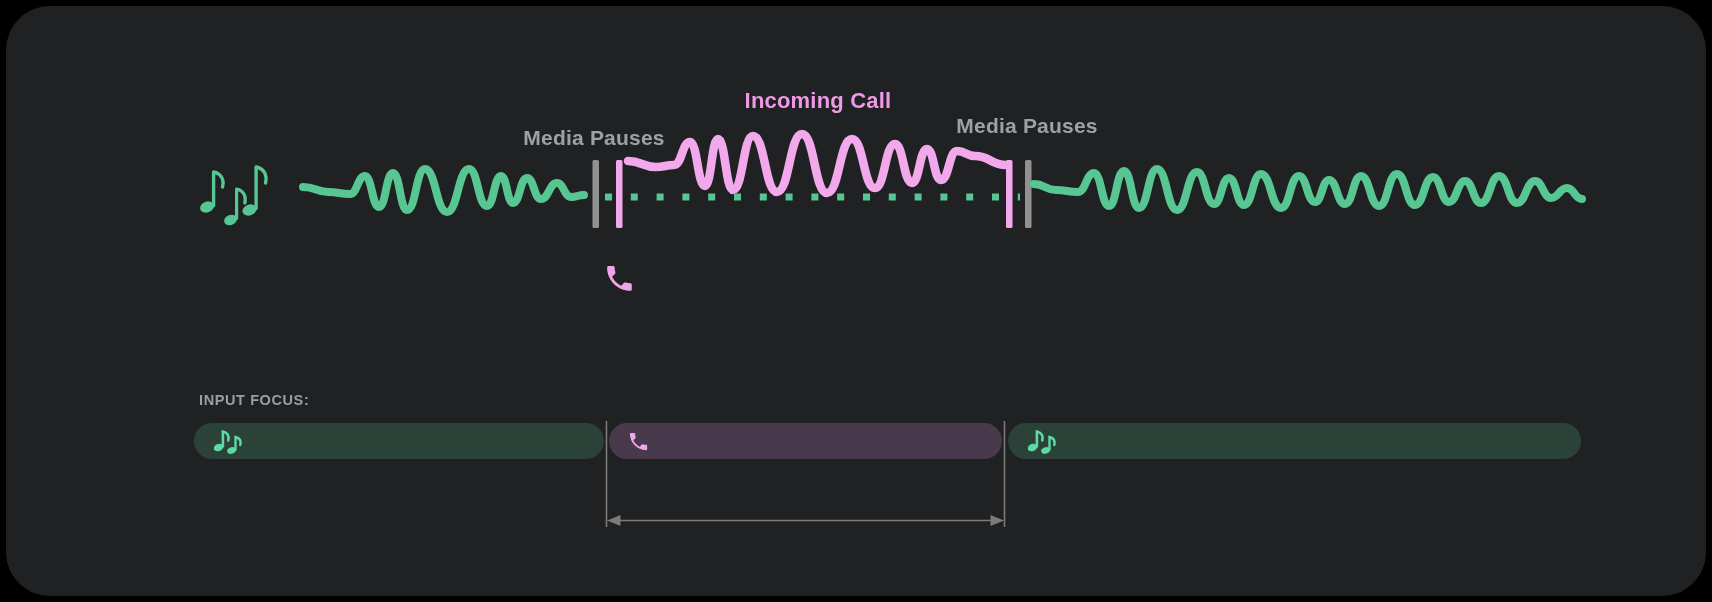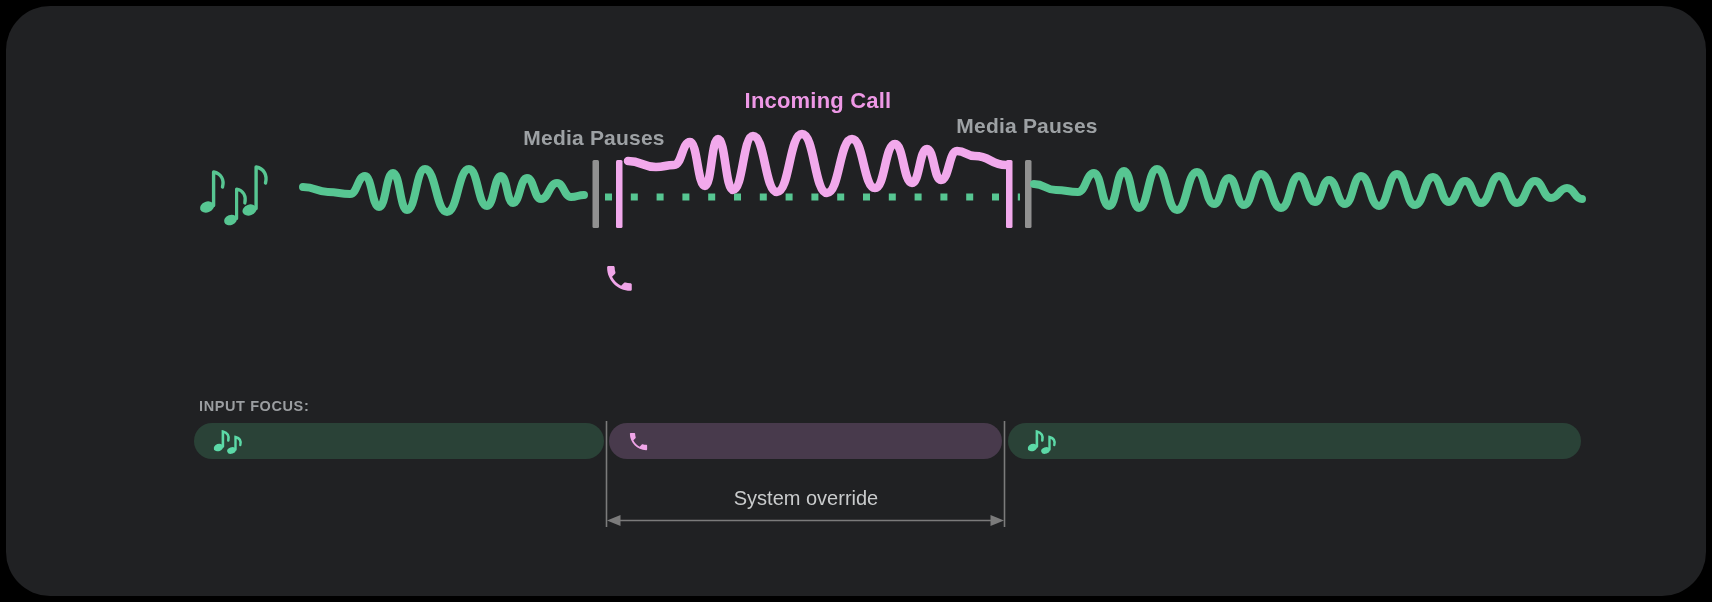--- a/index.html
+++ b/index.html
@@ -34,21 +34,21 @@
   .lbl{position:absolute;text-align:center;line-height:24px;}
   .lbl-gray{color:var(--label-gray,#9da1a4);font-size:21px;font-weight:700;letter-spacing:.2px;}
   .lbl-pink{color:var(--call-pink-text,#ee98e6);font-size:22px;font-weight:700;letter-spacing:.2px;}
   .media-pauses{left:488px;top:108px;width:200px;margin-top:12px;}
   .incoming-call{left:712px;top:83px;width:200px;}
   .media-resumes{left:916px;top:108px;width:210px;}
 
   .input-focus-heading{
     position:absolute;left:193px;top:386px;
     color:var(--input-focus-label,#9b9ea1);
-    font-size:14.5px;font-weight:700;letter-spacing:.6px;margin-top:6px;
+    font-size:14.5px;font-weight:700;letter-spacing:.6px;
   }
   .focus-bar{
     position:absolute;top:417px;height:36px;border-radius:18px;
     display:flex;align-items:center;
   }
   .bar-media{background:var(--focus-green-bg,#2a4237);}
   .bar-call{background:var(--focus-purple-bg,#483a4c);}
   .bar-media-before{left:188px;width:410px;}
   .bar-call-seg{left:603px;width:393px;}
   .bar-media-after{left:1002px;width:573px;}
@@ -145,15 +145,14 @@
 
     <div class="focus-bar bar-media bar-media-after">
       <svg class="bar-icon" width="32" height="28" viewBox="0 0 32 28">
         <ellipse class="fill-teal" cx="6.5" cy="20.5" rx="4.8" ry="3.6" transform="rotate(-20 6.5 20.5)"></ellipse>
         <path class="stroke-teal" stroke-width="2.6" d="M10.9,19.5 L10.9,4.5 C15.5,5.5 17.5,9 16.3,13.5"></path>
         <ellipse class="fill-teal" cx="19.5" cy="23.5" rx="4.4" ry="3.3" transform="rotate(-20 19.5 23.5)"></ellipse>
         <path class="stroke-teal" stroke-width="2.4" d="M23.5,22.5 L23.5,10 C27.5,11 29.3,14 28.3,18"></path>
       </svg>
     </div>
 
-    <div class="system-override">System override</div>
   </div>
 </div>
 
 </body></html>

